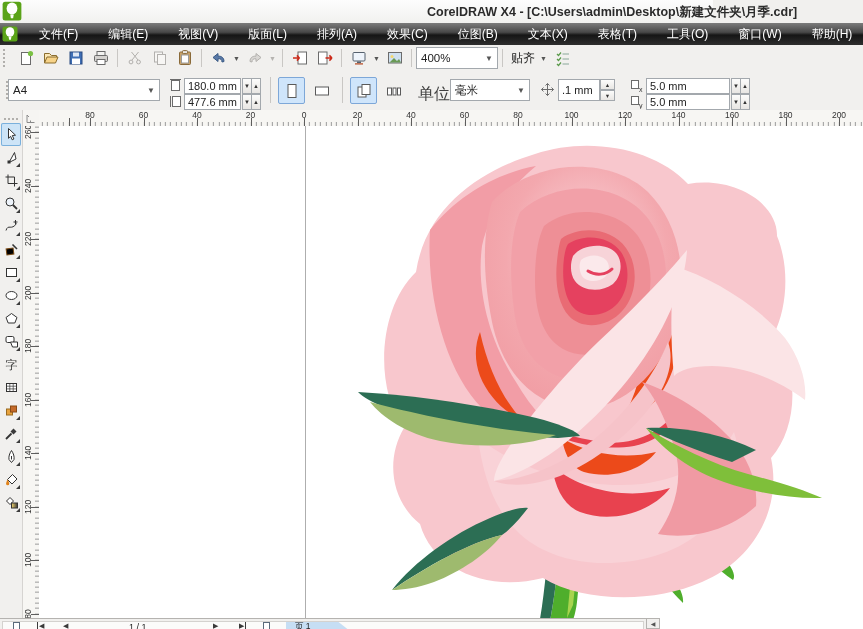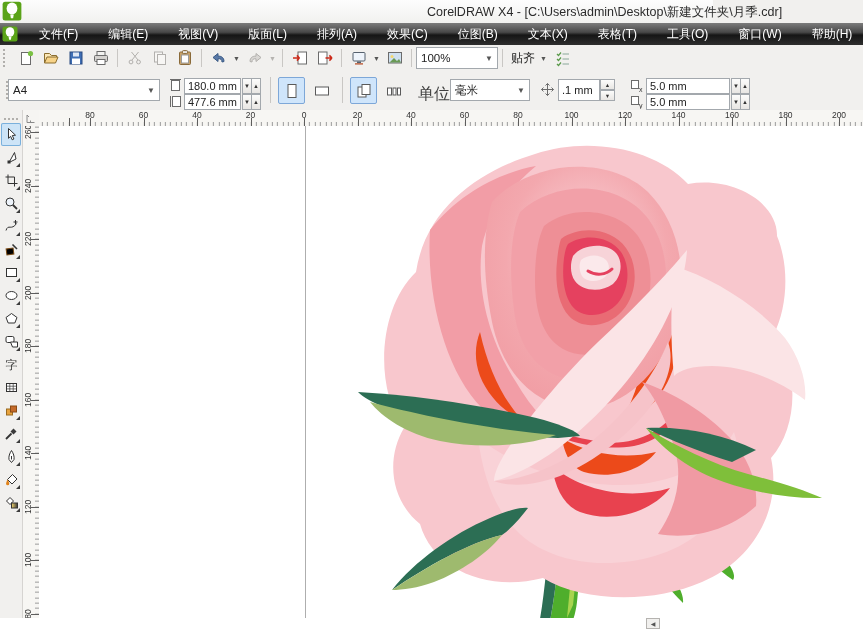--- a/index.html
+++ b/index.html
@@ -2,21 +2,21 @@
 <html><head>
 <meta charset="utf-8">
 <style>
   html,body{margin:0;padding:0;}
   body{font-family:"Liberation Sans","DejaVu Sans",sans-serif;}
   #app{position:relative;width:863px;height:629px;background:#f1f0ee;overflow:hidden;
        -webkit-user-select:none;user-select:none;}
 
   
   .titlebar{position:absolute;left:0;top:0;width:713px;height:23px;
-    background:linear-gradient(#fdfdfd,#f1f1ef);border-bottom:1px solid #e3e2e0;}
+    background:linear-gradient(#fdfdfd,#f1f1ef);border-bottom:1px solid #e3e2e0;font-weight:bold;}
   .titlebar .appicon{position:absolute;left:2px;top:1px;}
   .title-text{position:absolute;left:427px;top:4px;font-size:12.5px;color:#2b2b2b;white-space:nowrap;}
 
   
   .menubar{position:absolute;left:0;top:23px;width:863px;height:22px;
     background:linear-gradient(#7c7c7c,#484848 42%,#151515 55%,#2e2e2e);
     display:flex;align-items:center;color:#fff;}
   .menubar .appicon{margin:0 6px 0 2px;flex:0 0 auto;}
   #menu-items{display:flex;align-items:center;height:100%;}
   .menu-item{padding:0 15px;font-size:12px;line-height:22px;white-space:nowrap;cursor:default;}
@@ -238,21 +238,21 @@
     <span class="ddbtn">▼</span>
     <span class="tbtn">
       <svg width="18" height="18" viewBox="0 0 18 18">
           <rect x="2.5" y="3.5" width="13" height="10.5" fill="#cfe0ef" stroke="#6b6b6b"></rect>
           <circle cx="6" cy="7.5" r="1.5" fill="#f5d76e"></circle>
           <path d="M3.5,13.5 L8,9 L11,12 L13,10 L15,13.5 Z" fill="#6a9a55"></path>
         </svg>
       </span>
     <span class="tsep"></span>
     <span class="combo" style="width:72px">
-      <span>100%</span>
+      <span>400%</span>
       <span class="chev">▼</span>
     </span>
     <span class="tsep"></span>
     <span class="snapbtn">
       <span>贴齐</span>
       <span class="chev">▼</span>
     </span>
     <span class="tbtn">
       <svg width="18" height="18" viewBox="0 0 18 18">
           <g stroke="#5a9a4a" stroke-width="1.2" fill="none">
@@ -598,16 +598,32 @@
       <path d="M28,252 C86,255 158,266 214,280 C234,286 246,291 250,296 L228,298 C168,296 98,283 56,268 C43,263 33,257 28,252 Z" fill="#2C6E54"></path>
       <path d="M40,262 C92,276 164,290 226,295 C196,306 150,309 110,301 C76,294 52,277 40,262 Z" fill="#9EBA6E"></path>
       <path d="M62,450 C84,422 122,394 160,378 C176,371 190,367 198,368 C191,377 183,387 172,395 C140,402 96,427 62,450 Z" fill="#2C6E54"></path>
       <path d="M62,450 C96,427 140,402 172,395 C157,414 130,432 104,442 C88,448 72,450 62,450 Z" fill="#9EBA6E"></path>
       <path d="M316,288 C352,286 394,294 426,310 L402,322 C370,312 340,300 316,288 Z" fill="#2C6E54"></path>
       <path d="M316,288 C346,306 382,324 418,334 C448,342 474,350 492,358 C462,359 426,353 394,342 C362,331 334,311 316,288 Z" fill="#7FBF3A"></path>
     </svg>
   </div>
 
   <div class="statusbar">
+    <div class="sb-panel">
+      <div class="sb-strip">
+        <span class="sbtn" style="left:10px">
+            <span class="spage"></span>
+          </span>
+        <span class="sbtn" style="left:34px;border-left:1px solid #3a3a3a;padding-left:1px">◀</span>
+        <span class="sbtn" style="left:60px">◀</span>
+        <span class="sb-ind" style="left:126px">1 / 1</span>
+        <span class="sbtn" style="left:210px">▶</span>
+        <span class="sbtn" style="left:236px;border-right:1px solid #3a3a3a;padding-right:1px">▶</span>
+        <span class="sbtn" style="left:260px">
+            <span class="spage"></span>
+          </span>
+        <span class="ptab">页 1</span>
+      </div>
+    </div>
     <div class="sb-scroll">◀</div>
   </div>
 
 </div>
 
 </body></html>

